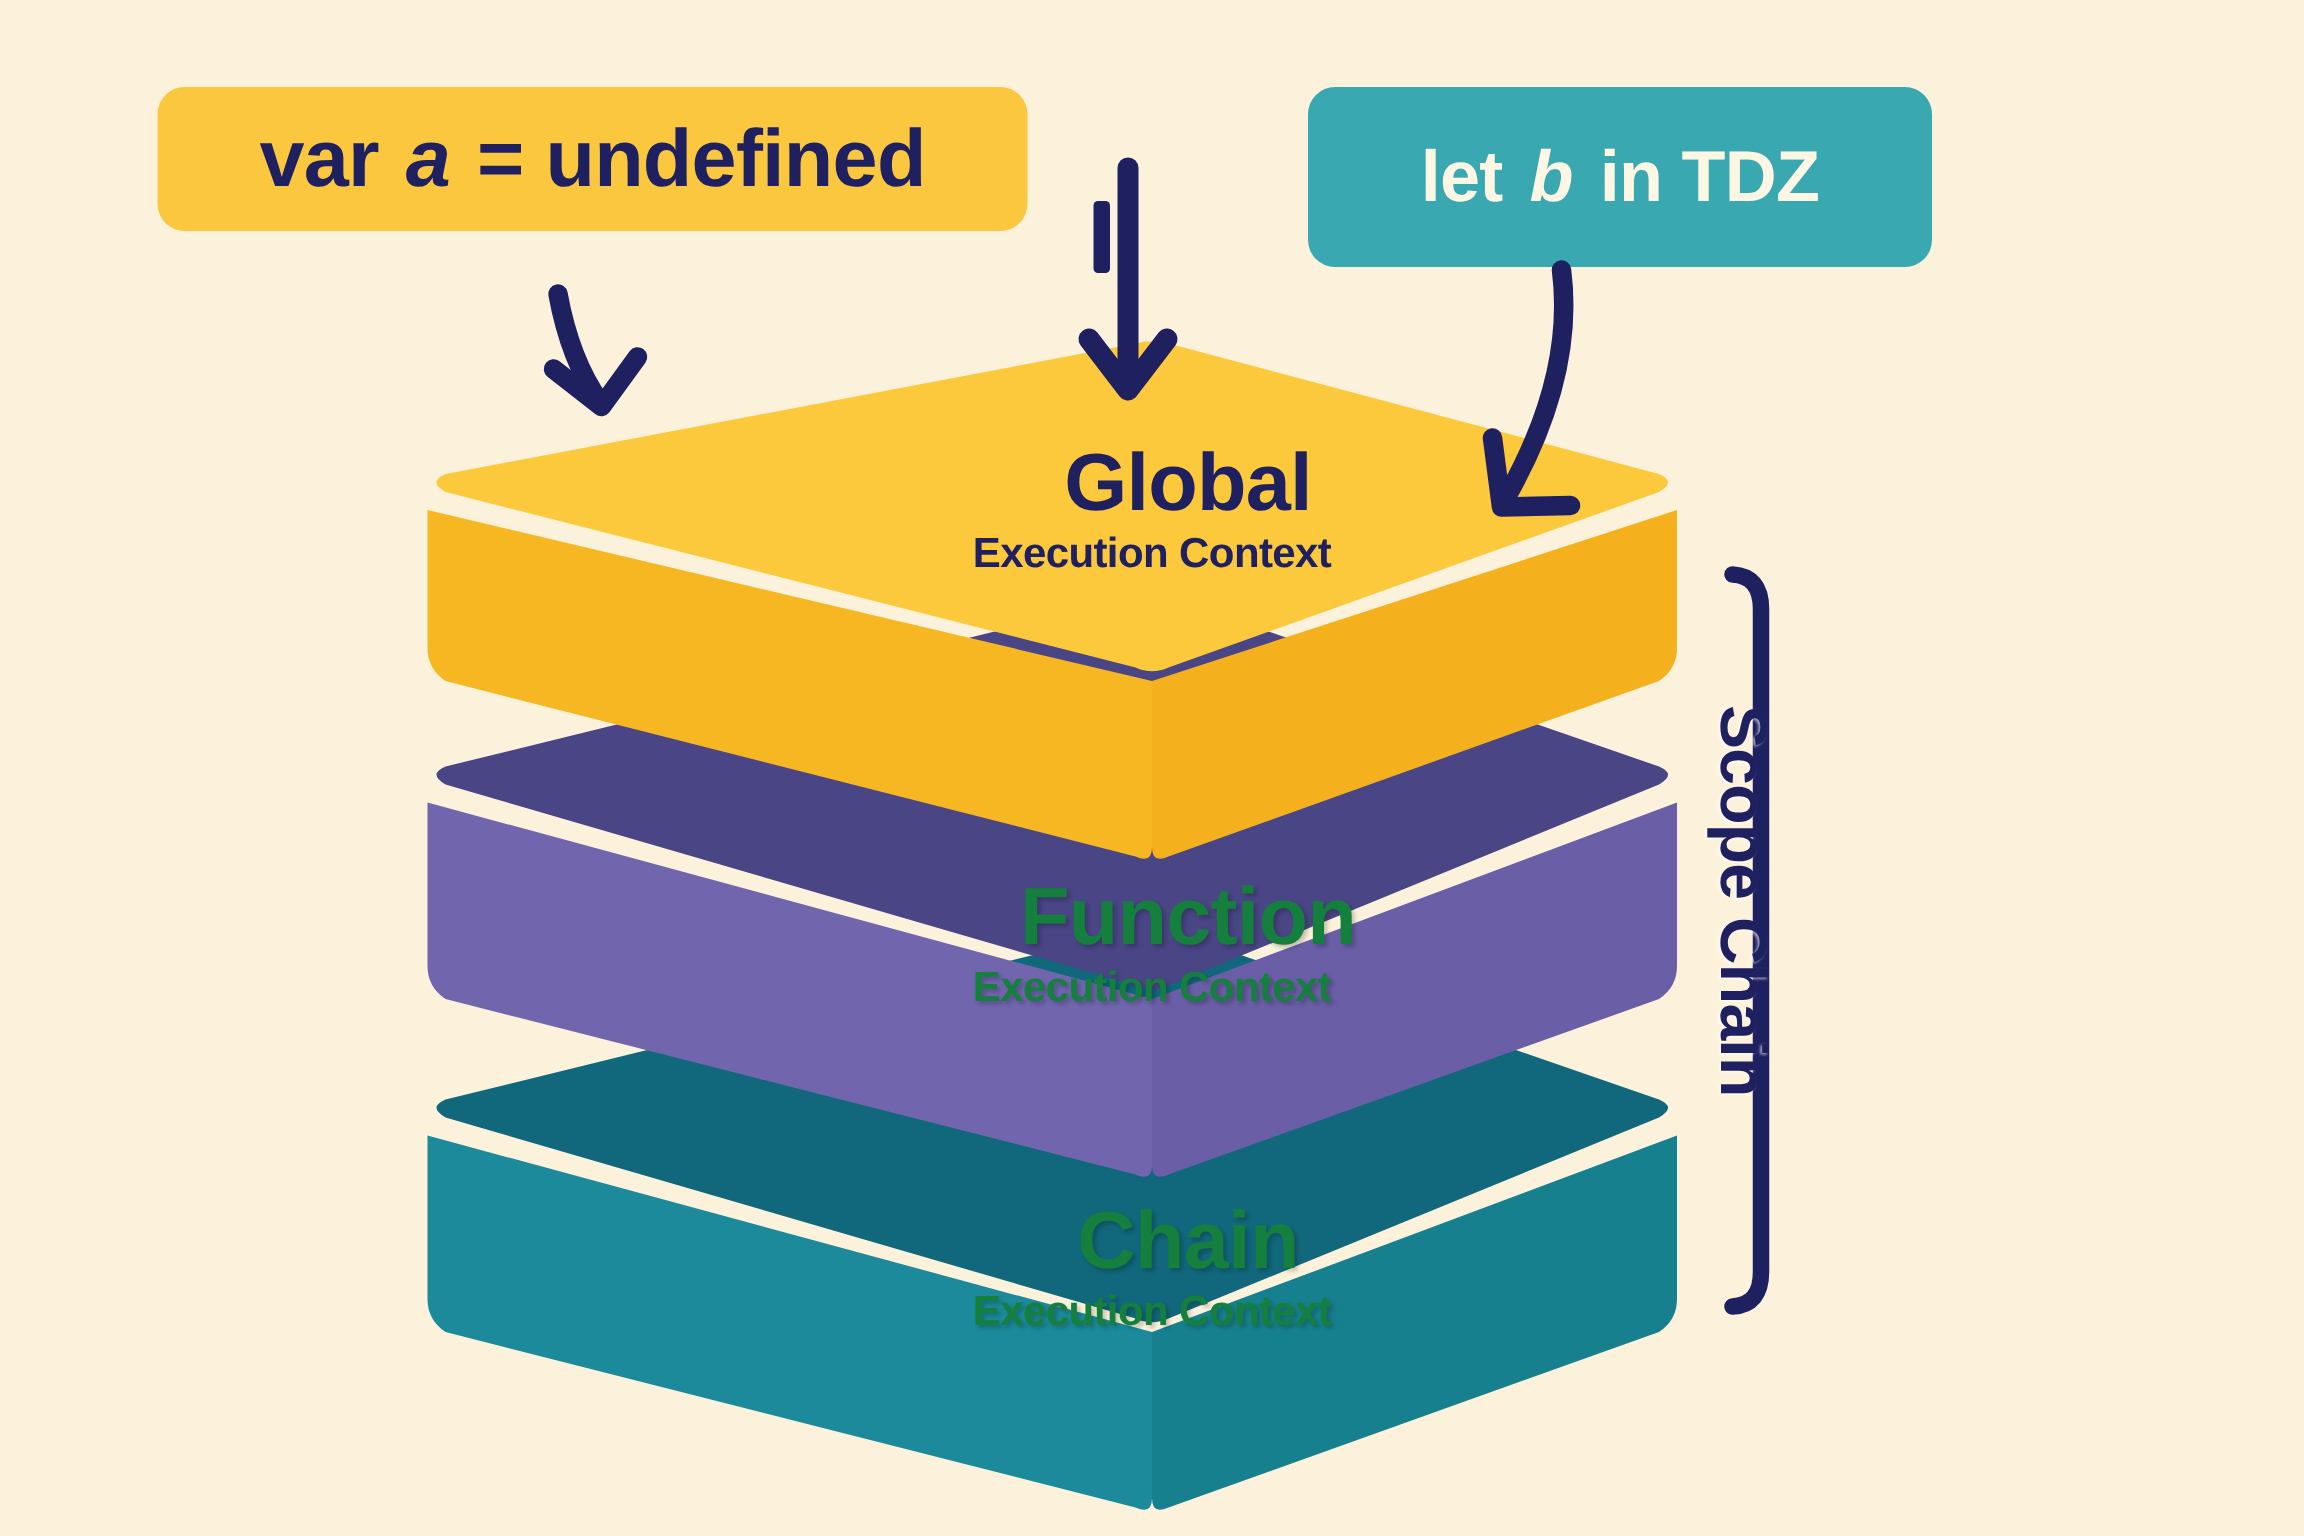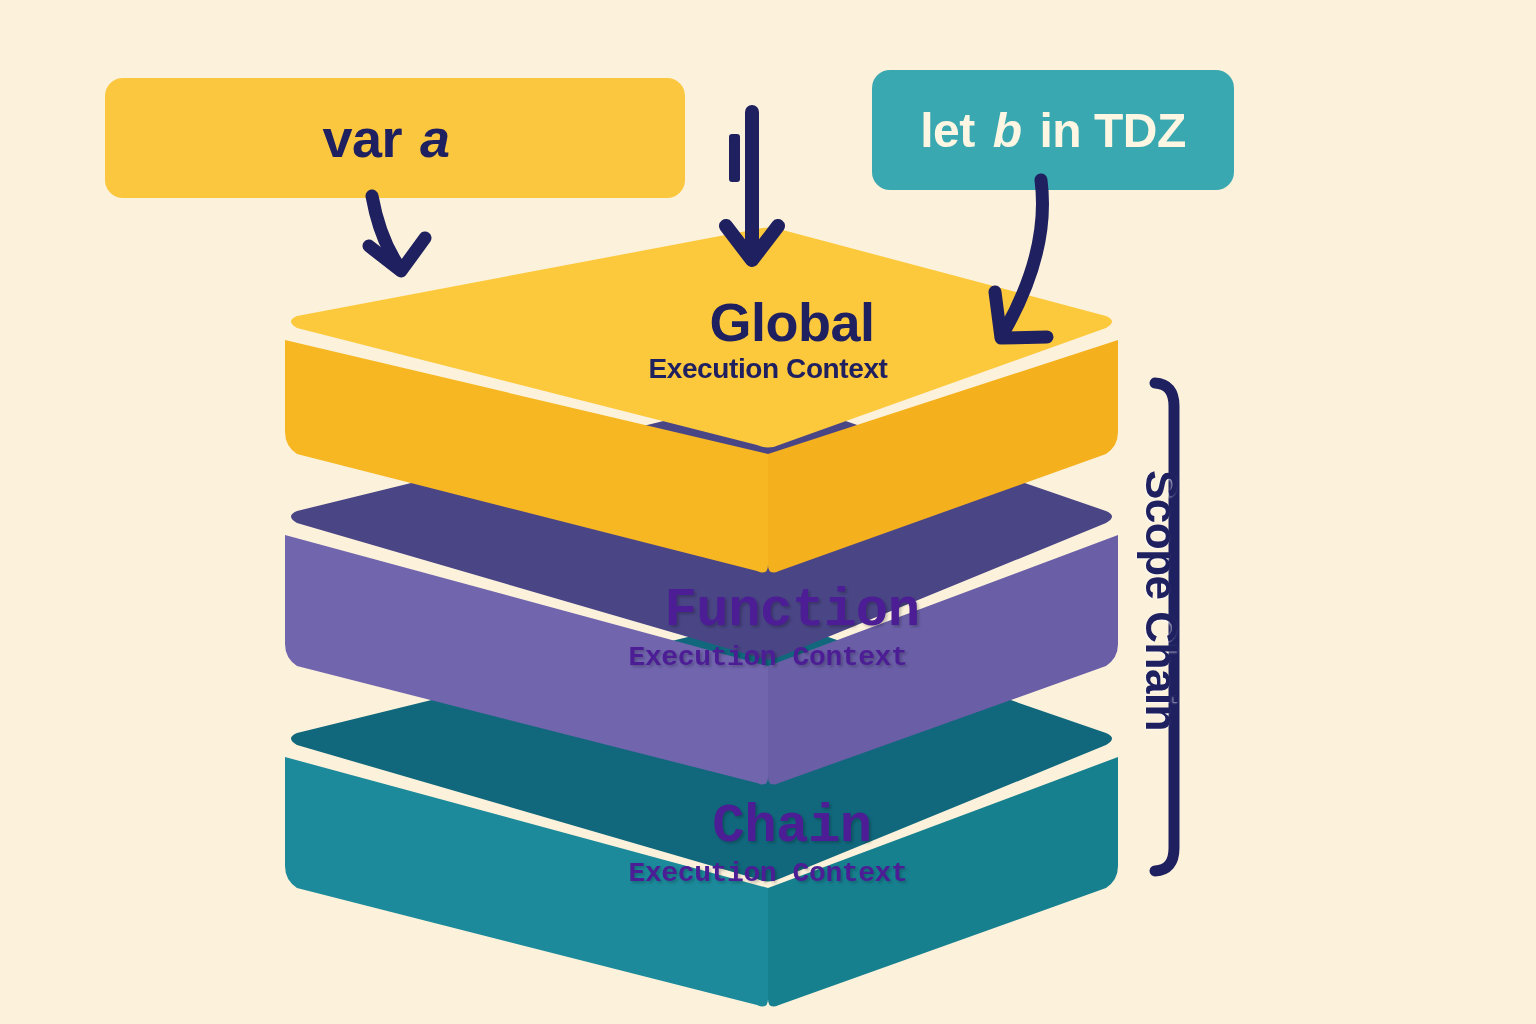--- a/index.html
+++ b/index.html
@@ -29,30 +29,29 @@
     border-radius: 18px;
     font-weight: bold;
     letter-spacing: -0.5px;
     white-space: nowrap;
     box-sizing: border-box;
   }
   #pill-var {
     left: 105px;
     top: 58px;
     width: 580px;
-    height: 120px;
+    height: 96px;
     background: #FBC73F;
     color: #1F2060;
     font-size: 54px;
-    margin-top: 20px;
   }
   #pill-let {
     left: 872px;
-    top: 70px;
-    width: 362px;
+    top: 58px;
+    width: 416px;
     height: 120px;
     background: #3AA8B0;
     color: #FDF6E3;
     font-size: 48px;
   }
   .pill .em {
     font-style: italic;
     padding: 0 4px;
   }
   .pill .sp { display: inline-block; width: 14px; }
@@ -85,21 +84,21 @@
     letter-spacing: -0.5px;
     margin-bottom: 6px;
     padding-left: 48px;
   }
   .slab-sub {
     font-size: 28px;
     font-weight: bold;
     letter-spacing: -0.4px;
   }
   .t-dark { color: #1F2060; }
-  .t-light { color: #4c1d95; text-shadow: 2px 2px 3px rgba(0,0,0,0.22); font-family: Liberation Mono, monospace; }
+  .t-light { color: #15803d; text-shadow: 2px 2px 3px rgba(0,0,0,0.22); }
 
   
   #scope-text {
     position: absolute;
     left: 1186px;
     top: 470px;
     width: 320px;
     transform: rotate(90deg);
     transform-origin: 0 0;
     font-size: 44px;
@@ -157,20 +156,21 @@
   <div class="slab-label" style="top:800px;">
     <div class="slab-title t-light">Chain</div>
     <div class="slab-sub t-light">Execution Context</div>
   </div>
 
   <div class="pill" id="pill-var">
     <span>var</span>
     <span class="sp"></span>
     <span class="em">a</span>
     <span class="sp"></span>
+    <span>= undefined</span>
   </div>
 
   <div class="pill" id="pill-let">
     <span>let</span>
     <span class="sp"></span>
     <span class="em">b</span>
     <span class="sp"></span>
     <span>in TDZ</span>
   </div>
 

